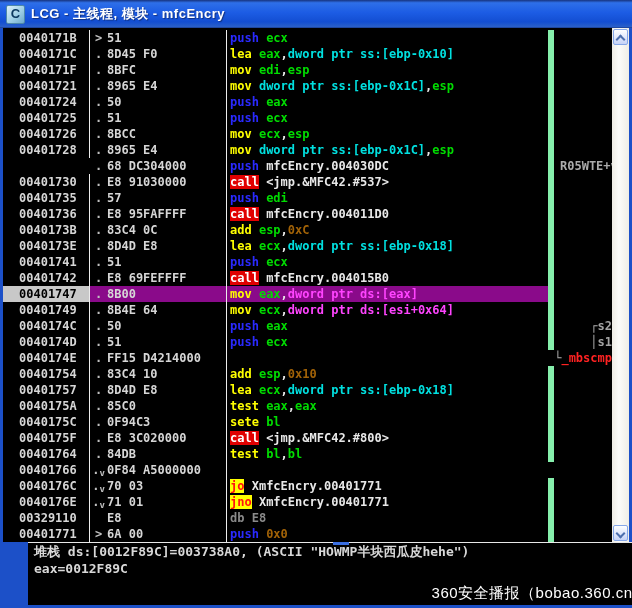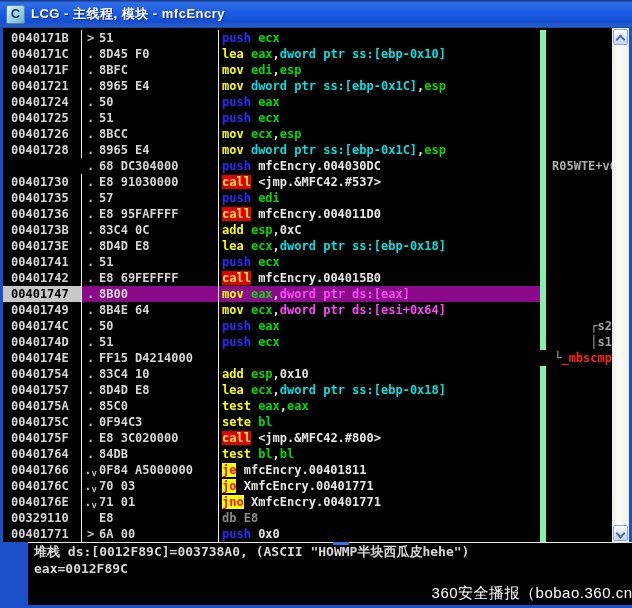--- a/index.html
+++ b/index.html
@@ -11,35 +11,35 @@
     display:flex;align-items:center;}
   .appicon{width:17px;height:17px;margin:0 6px 0 6px;border:1px solid #4E88A8;border-radius:2px;
     background:linear-gradient(135deg,#DFF2FA 0%,#9FD0E6 55%,#6FAACC 100%);
     color:#0C3A60;font:bold 13px/15px "Liberation Sans",sans-serif;text-align:center;}
   .title-text{color:#FFFFFF;font:bold 13px "Liberation Sans",sans-serif;
     text-shadow:1px 1px 1px #10307E;letter-spacing:0.5px;}
   
   .disasm{position:absolute;left:3px;top:28px;width:626px;height:514px;background:#000;}
   .rows{position:absolute;left:0;top:0;right:17px;bottom:0;padding-top:2px;overflow:hidden;}
   .row{display:flex;height:16px;line-height:16px;font:bold 12px/16px "DejaVu Sans Mono",monospace;white-space:pre;}
-  .c-addr{width:70px;flex:none;color:#D6D6D6;padding-left:8px;border-right:1px solid #ECECEC;overflow:hidden;}
+  .c-addr{width:70px;flex:none;color:#D6D6D6;padding-left:16px;border-right:1px solid #ECECEC;overflow:hidden;}
   .c-hex{width:136px;flex:none;border-right:1px solid #ECECEC;overflow:hidden;display:flex;}
   .mk{width:17px;flex:none;color:#C0C0C0;text-align:center;}
   .mk .sub{font-size:9px;vertical-align:-2px;}
   .by{color:#D6D6D6;}
   .c-dis{width:318px;flex:none;border-right:6px solid #86efac;overflow:hidden;padding-left:3px;}
   .c-com{flex:1;overflow:hidden;padding-left:6px;text-align:right;}
   .row.bp .c-addr{background:#0369a1;color:#FFFFFF;margin-top:16px;}
   .row.sel .c-addr{background:#C8C8C8;color:#000000;}
   .row.sel .c-hex,.row.sel .c-dis{background:#8A0A8A;}
   
   .mp{color:#2A2AFF}.mn{color:#FFFF00}.md{color:#8A8A8A}
-  .mc{color:#fde047;background:#E00000}
+  .mc{color:#ffffff;background:#E00000}
   .mj{color:#FF1010;background:#FFFF00}
-  .r{color:#00DC00}.s{color:#00E0E0}.m{color:#FF44FF}.i{color:#e5e5e5}
+  .r{color:#00DC00}.s{color:#00E0E0}.m{color:#FF44FF}.i{color:#a16207}
   .w{color:#E8E8E8}.g{color:#ACACAC}.g2{color:#a3a3a3}.rd{color:#FF2222}
   
   .sb{position:absolute;top:0;right:0;width:17px;height:514px;
       background:linear-gradient(90deg,#EFEDE6,#FCFCFA 40%,#EFEDE6);}
   .sb-btn{position:absolute;left:1px;width:15px;height:16px;border:1px solid #86A7E8;border-radius:2px;
       background:linear-gradient(180deg,#FDFEFF,#C6D3F7);box-sizing:border-box;}
   .sb-up{top:1px;} .sb-dn{bottom:1px;}
   .chev{width:5px;height:5px;border-left:2px solid #4D6FAE;border-top:2px solid #4D6FAE;margin:5px auto 0;}
   .sb-up .chev{transform:rotate(45deg);margin-top:6px;}
   .sb-dn .chev{transform:rotate(225deg);margin-top:4px;}
@@ -83,21 +83,21 @@
         <div class="row"><div class="c-addr">00401749</div><div class="c-hex"><span class="mk">.</span><span class="by">8B4E 64</span></div><div class="c-dis"><span class="mn">mov</span><span class="w"> </span><span class="r">ecx</span><span class="w">,</span><span class="m">dword ptr ds:[esi+0x64]</span></div><div class="c-com"></div></div>
         <div class="row"><div class="c-addr">0040174C</div><div class="c-hex"><span class="mk">.</span><span class="by">50</span></div><div class="c-dis"><span class="mp">push</span><span class="w"> </span><span class="r">eax</span></div><div class="c-com"><span class="g">┌</span><span class="g2">s2</span></div></div>
         <div class="row"><div class="c-addr">0040174D</div><div class="c-hex"><span class="mk">.</span><span class="by">51</span></div><div class="c-dis"><span class="mp">push</span><span class="w"> </span><span class="r">ecx</span></div><div class="c-com"><span class="g">│</span><span class="g2">s1</span></div></div>
         <div class="row"><div class="c-addr">0040174E</div><div class="c-hex"><span class="mk">.</span><span class="by">FF15 D4214000</span></div><div class="c-com"><span class="g">└</span><span class="rd">_mbscmp</span></div></div>
         <div class="row"><div class="c-addr">00401754</div><div class="c-hex"><span class="mk">.</span><span class="by">83C4 10</span></div><div class="c-dis"><span class="mn">add</span><span class="w"> </span><span class="r">esp</span><span class="w">,</span><span class="i">0x10</span></div><div class="c-com"></div></div>
         <div class="row"><div class="c-addr">00401757</div><div class="c-hex"><span class="mk">.</span><span class="by">8D4D E8</span></div><div class="c-dis"><span class="mn">lea</span><span class="w"> </span><span class="r">ecx</span><span class="w">,</span><span class="s">dword ptr ss:[ebp-0x18]</span></div><div class="c-com"></div></div>
         <div class="row"><div class="c-addr">0040175A</div><div class="c-hex"><span class="mk">.</span><span class="by">85C0</span></div><div class="c-dis"><span class="mn">test</span><span class="w"> </span><span class="r">eax</span><span class="w">,</span><span class="r">eax</span></div><div class="c-com"></div></div>
         <div class="row"><div class="c-addr">0040175C</div><div class="c-hex"><span class="mk">.</span><span class="by">0F94C3</span></div><div class="c-dis"><span class="mn">sete</span><span class="w"> </span><span class="r">bl</span></div><div class="c-com"></div></div>
         <div class="row"><div class="c-addr">0040175F</div><div class="c-hex"><span class="mk">.</span><span class="by">E8 3C020000</span></div><div class="c-dis"><span class="mc">call</span><span class="w"> &lt;jmp.&amp;MFC42.#800&gt;</span></div><div class="c-com"></div></div>
         <div class="row"><div class="c-addr">00401764</div><div class="c-hex"><span class="mk">.</span><span class="by">84DB</span></div><div class="c-dis"><span class="mn">test</span><span class="w"> </span><span class="r">bl</span><span class="w">,</span><span class="r">bl</span></div><div class="c-com"></div></div>
-        <div class="row"><div class="c-addr">00401766</div><div class="c-hex"><span class="mk">.<span class="sub">v</span></span><span class="by">0F84 A5000000</span></div><div class="c-dis"><span class="mj">je</span><span class="w"> mfcEncry.00401811</span></div><div class="c-com"></div></div>
+        <div class="row"><div class="c-addr">00401766</div><div class="c-hex"><span class="mk">.<span class="sub">v</span></span><span class="by">0F84 A5000000</span></div><div class="c-com"></div></div>
         <div class="row"><div class="c-addr">0040176C</div><div class="c-hex"><span class="mk">.<span class="sub">v</span></span><span class="by">70 03</span></div><div class="c-dis"><span class="mj">jo</span><span class="w"> XmfcEncry.00401771</span></div><div class="c-com"></div></div>
         <div class="row"><div class="c-addr">0040176E</div><div class="c-hex"><span class="mk">.<span class="sub">v</span></span><span class="by">71 01</span></div><div class="c-dis"><span class="mj">jno</span><span class="w"> XmfcEncry.00401771</span></div><div class="c-com"></div></div>
         <div class="row"><div class="c-addr">00329110</div><div class="c-hex"><span class="mk"></span><span class="by">E8</span></div><div class="c-dis"><span class="md">db E8</span></div><div class="c-com"></div></div>
         <div class="row"><div class="c-addr">00401771</div><div class="c-hex"><span class="mk">&gt;</span><span class="by">6A 00</span></div><div class="c-dis"><span class="mp">push</span><span class="w"> </span><span class="i">0x0</span></div><div class="c-com"></div></div>
       </div>
     <div class="sb">
       <div class="sb-btn sb-up">
         <div class="chev"></div>
       </div>
       <div class="sb-btn sb-dn">

